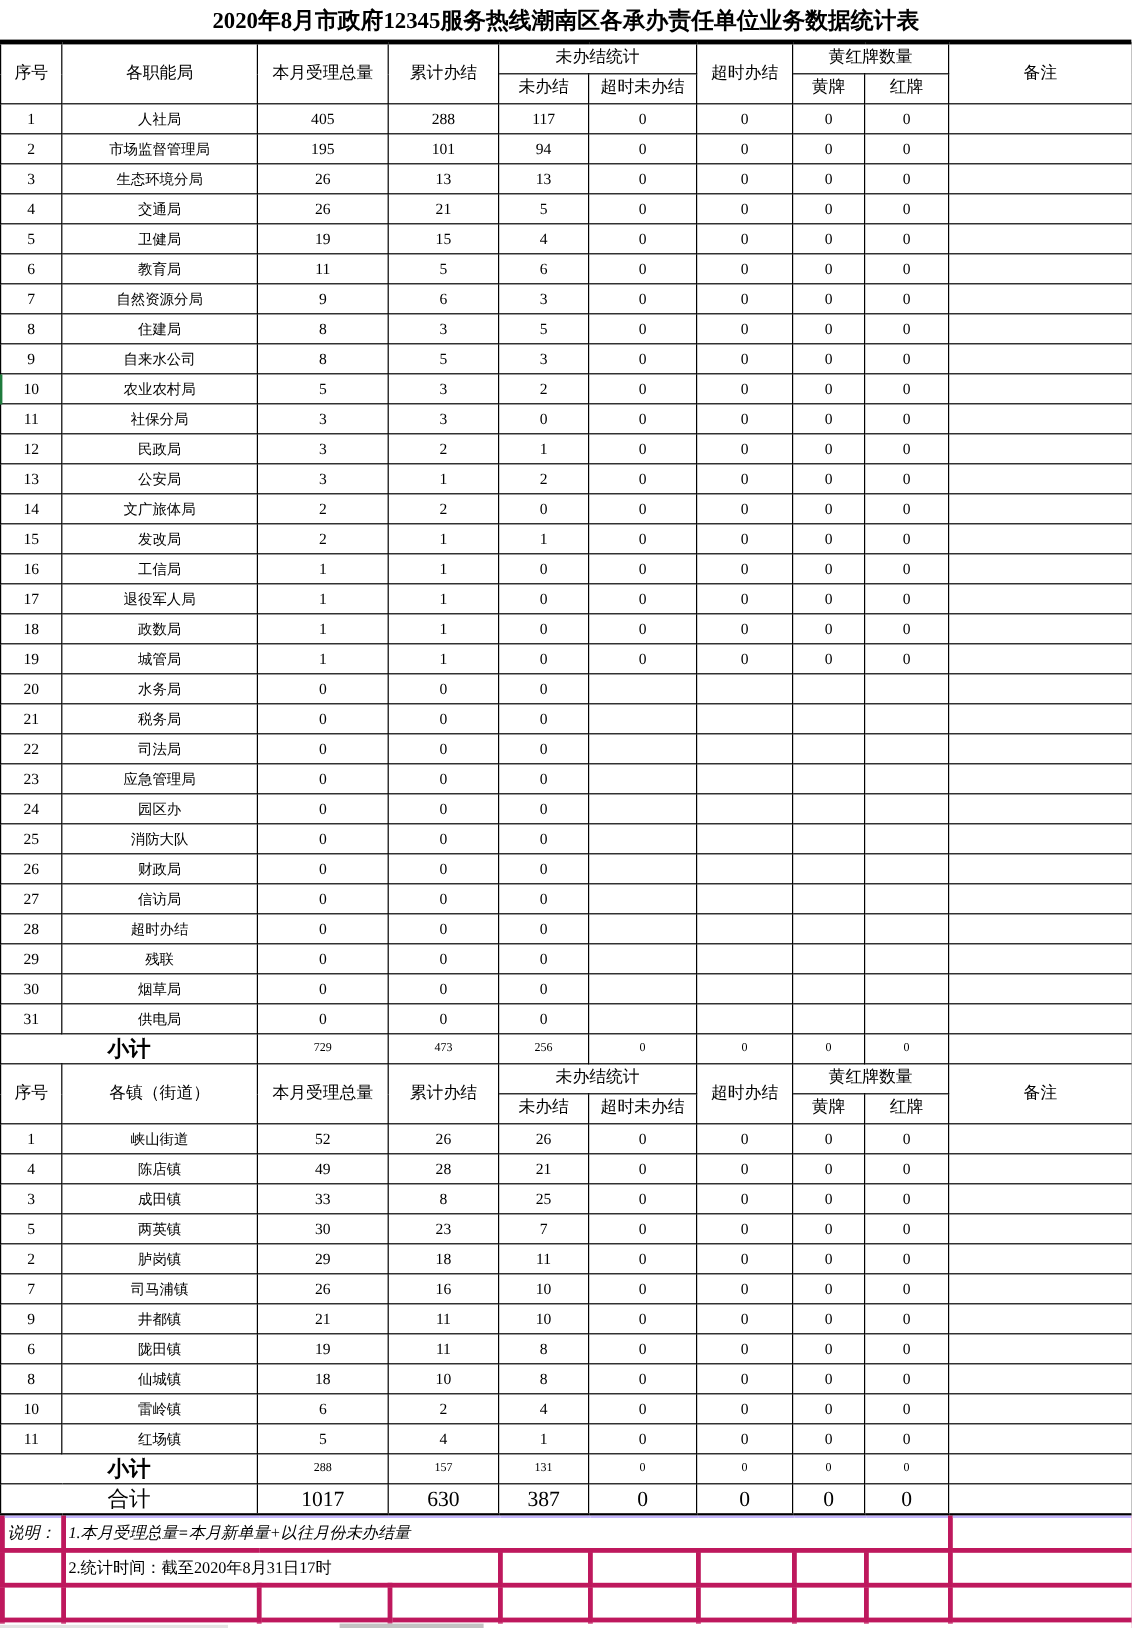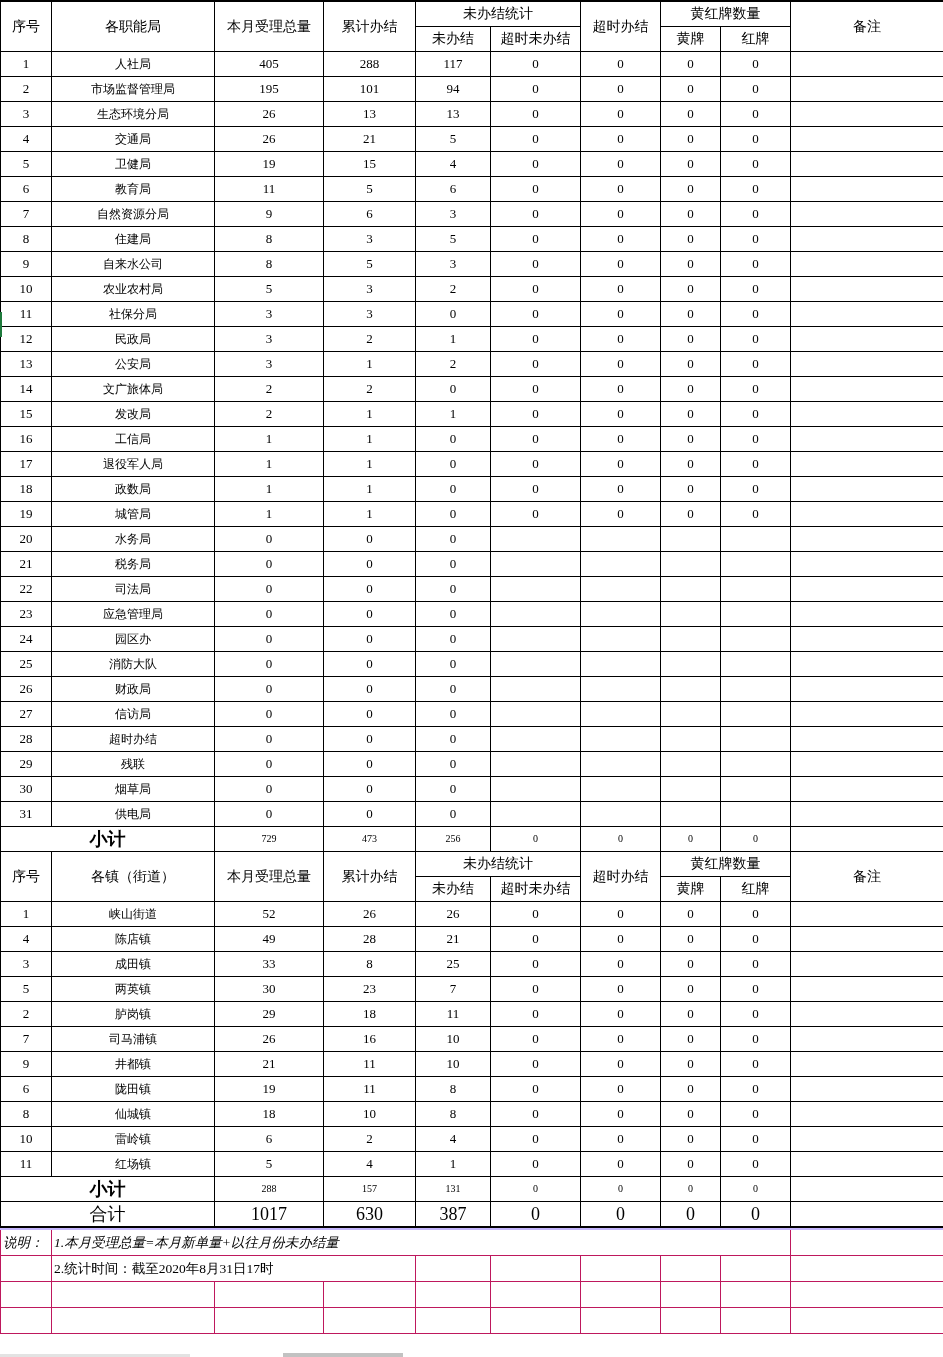--- a/index.html
+++ b/index.html
@@ -60,21 +60,21 @@
   tr.grand td{border-bottom:2px solid #000;}
 
   
   tr.headrow1 td{border-top:2px solid #000;}
 
   
   table.tail{
     border-collapse:collapse;table-layout:fixed;width:943px;font-size:13px;
   }
   table.tail td{
-    border:1px solid #be185d;
+    border:4px solid #be185d;
     padding:0 2px;
     height:25px;line-height:25px;
     vertical-align:middle;
     overflow:hidden;white-space:nowrap;
     font-family:"Liberation Serif","DejaVu Serif",serif;
     font-size:13.5px;
     text-align:left;
   }
   table.tail tr.first td{border-top:2px solid #c4b5fd;font-style:italic;}
   td.note-label{text-align:left;padding-left:2px;}
@@ -88,20 +88,23 @@
   
   .sb-track{position:absolute;left:0;bottom:0;width:943px;height:4px;background:#ffffff;}
   .sb-left{position:absolute;left:0;bottom:0;width:190px;height:3px;background:#e3e3e3;}
   .sb-thumb{position:absolute;left:283px;bottom:0;width:120px;height:4px;background:#c2c2c2;}
 </style>
 </head>
 <body>
 
 <div id="sheet">
 
+  <div class="title-row">
+    <span class="title-text">2020年8月市政府12345服务热线潮南区各承办责任单位业务数据统计表</span>
+  </div>
 
   <table class="grid">
     <colgroup>
       <col style="width:51px">
       <col style="width:163px">
       <col style="width:109px">
       <col style="width:92px">
       <col style="width:75px">
       <col style="width:90px">
       <col style="width:80px">

